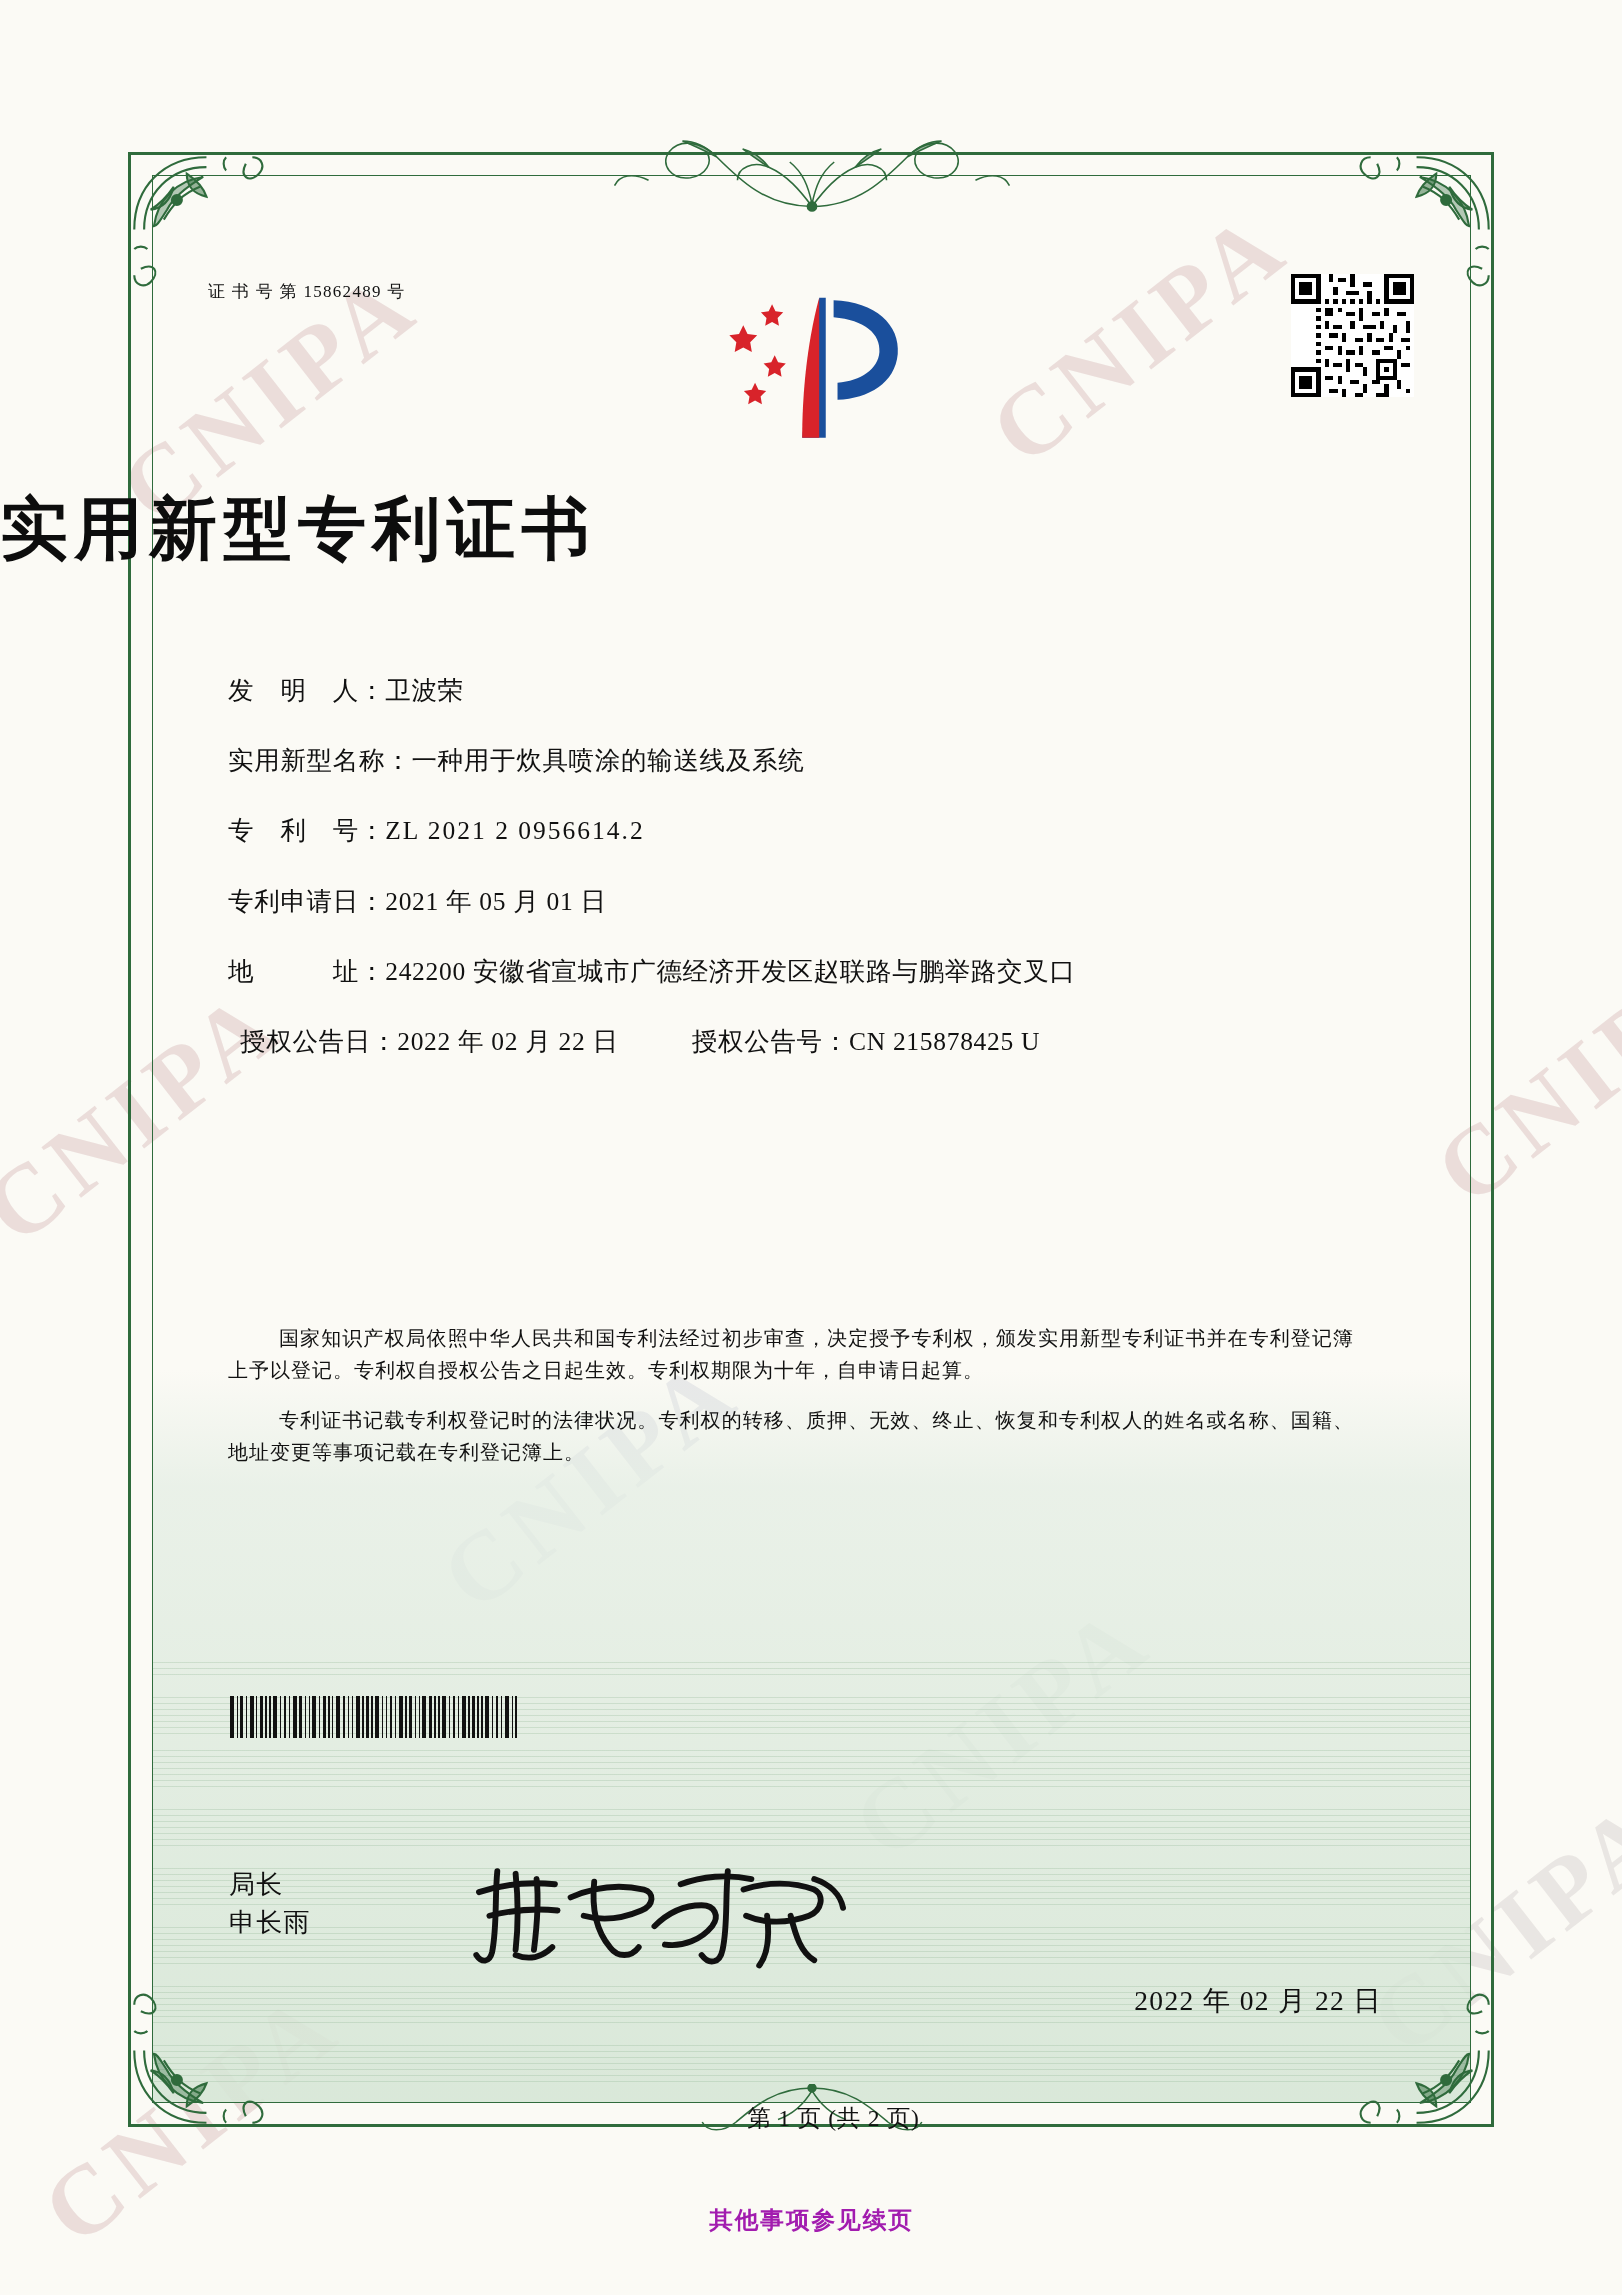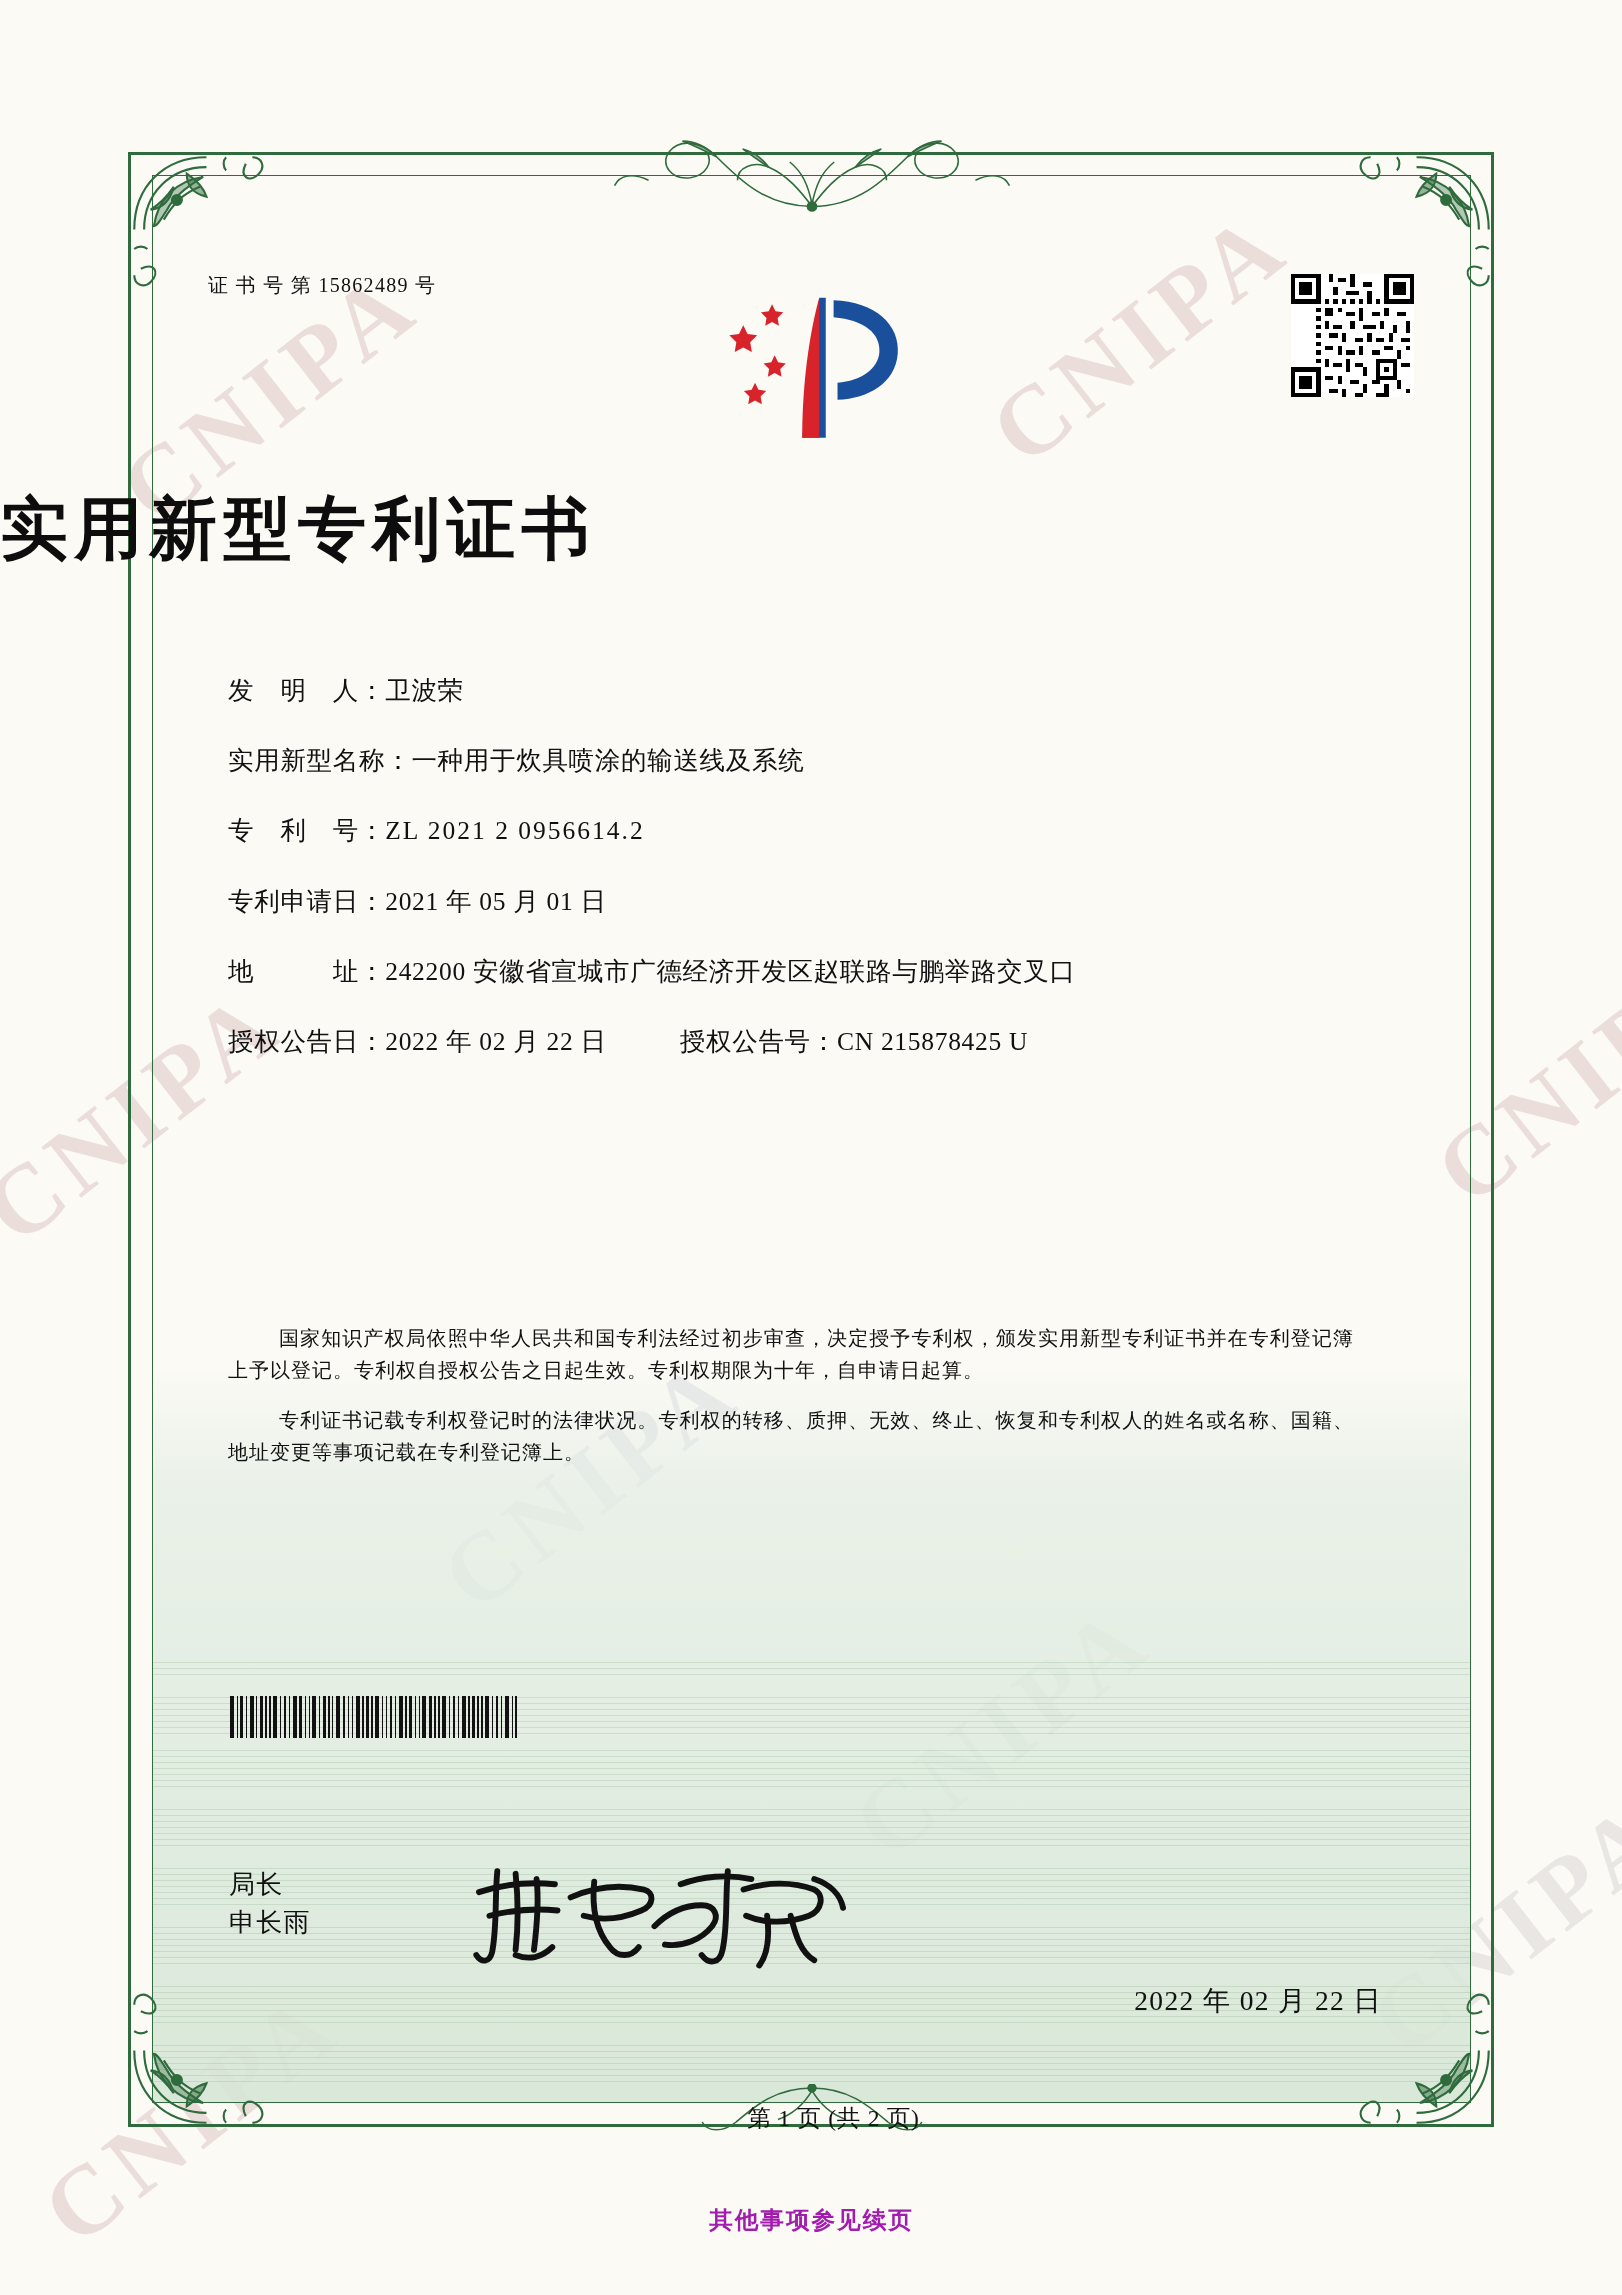--- a/index.html
+++ b/index.html
@@ -94,22 +94,22 @@
   .wm4 { left: 1413px; top: 1021px; }
   .wm5 { left: 419px;  top: 1427px; color: rgba(205,205,215,0.40); }
   .wm6 { left: 831px; top: 1675px; color: rgba(200,208,200,0.40); }
   .wm7 { left: 19.6px;   top: 2061px; }
   .wm8 { left: 1348px; top: 1871px; color: rgba(205,198,198,0.38); }
 
   
   .cert-no {
     position: absolute;
     left: 208px;
-    top: 272px;
-    font-size: 20px;
+    top: 280px;
+    font-size: 17px;
     letter-spacing: 1.3px;
     color: #111;
     white-space: nowrap;
   }
   .qr {
     position: absolute;
     right: 209px;
     top: 274px;
     width: 123px;
     height: 123px;
@@ -161,21 +161,21 @@
   }
   .row .value {
     flex: 1 1 auto;
     letter-spacing: 0.7px;
   }
   .row .value.mono {
     font-family: "Liberation Serif", serif;
     letter-spacing: 2px;
   }
   .row.two-col { justify-content: flex-start; }
-  .pubdate-group { display: flex; align-items: flex-start; }
+  .pubdate-group { display: flex; align-items: flex-start; margin-left: 12px; }
   .pubno-group { display: flex; align-items: baseline; margin-left: 73px; }
 
   
   .paras {
     position: absolute;
     left: 228px;
     top: 1322px;
     width: 1126px;
     font-size: 20px;
     line-height: 1.62;

